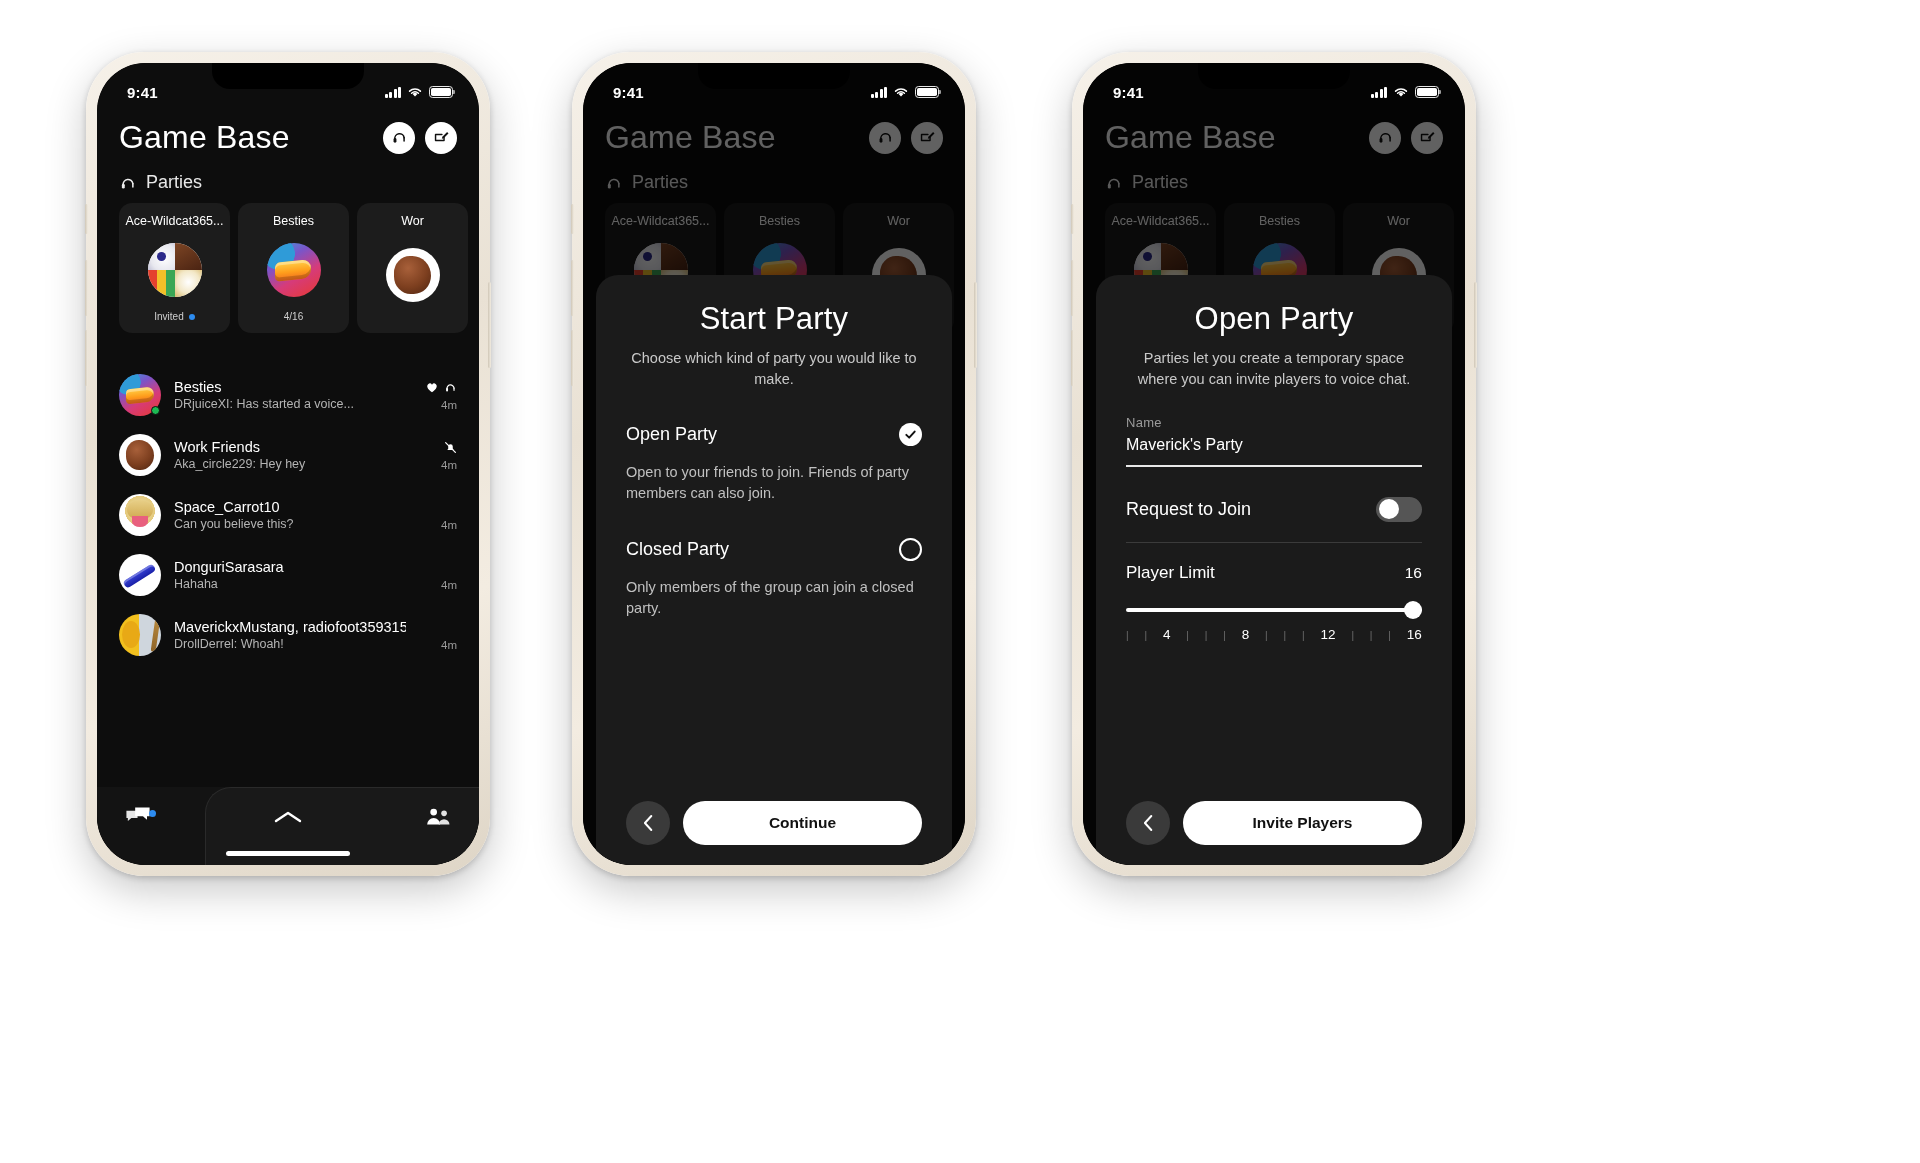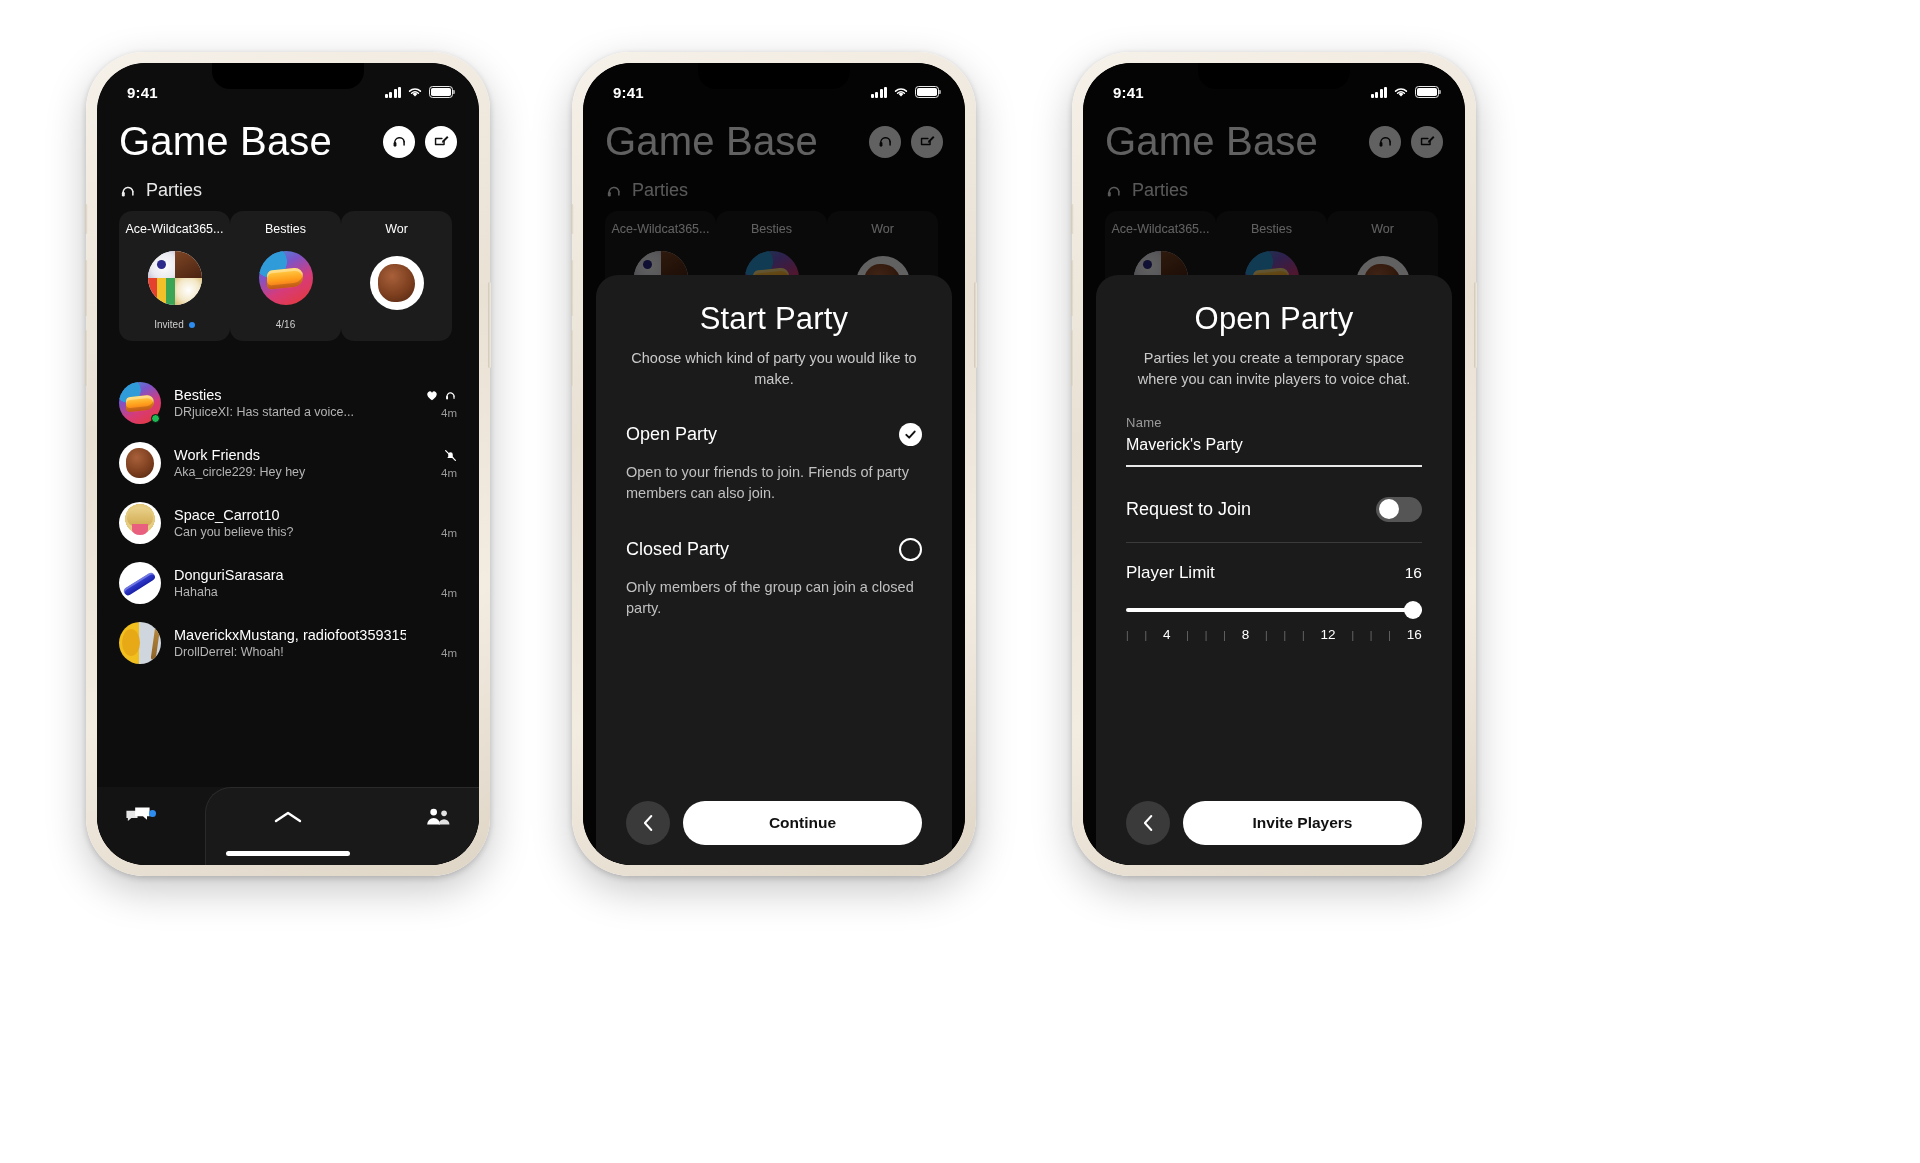--- a/index.html
+++ b/index.html
@@ -88,37 +88,37 @@
   .dimlayer {
     position: absolute; inset: 0; background: rgba(0,0,0,0.62);
     z-index: 20; opacity: 0; pointer-events: none;
   }
 
   .app-header {
     display: flex; align-items: center; justify-content: space-between;
     padding: 56px 22px 0 22px;
   }
   .app-title {
-    font-size: 40px; font-weight: 300; color: #ffffff; letter-spacing: 0.2px;
+    font-size: 32px; font-weight: 300; color: #ffffff; letter-spacing: 0.2px;
   }
   .hdr-icons { display:flex; gap: 10px; align-items:center; }
   .circle-btn {
     width: 32px; height: 32px; border-radius: 50%;
     background: #ffffff; display:flex; align-items:center; justify-content:center;
   }
   .circle-btn svg { display:block; }
 
   .section-head {
     display:flex; align-items:center; gap: 9px;
     padding: 16px 34px 10px 22px;
   }
   .section-head .sh-label { font-size: 18px; color: #e8e8e8; font-weight: 400; }
 
   .party-row {
-    display: flex; gap: 0; padding: 0 0 0 22px; overflow: hidden;
+    display: flex; gap: 8px; padding: 0 0 0 22px; overflow: hidden;
   }
   .party-card {
     flex: 0 0 auto;
     width: 111px; height: 130px;
     background: #1c1c1c; border-radius: 13px;
     padding: 11px 6px; text-align: center;
     display:flex; flex-direction: column; align-items:center; justify-content: space-between;
   }
   .party-name { font-size: 12.5px; color: #fff; width: 100%; overflow:hidden; white-space: nowrap; text-overflow: ellipsis; }
   .party-av { width: 54px; height: 54px; border-radius: 50%; overflow: hidden; position: relative; }

